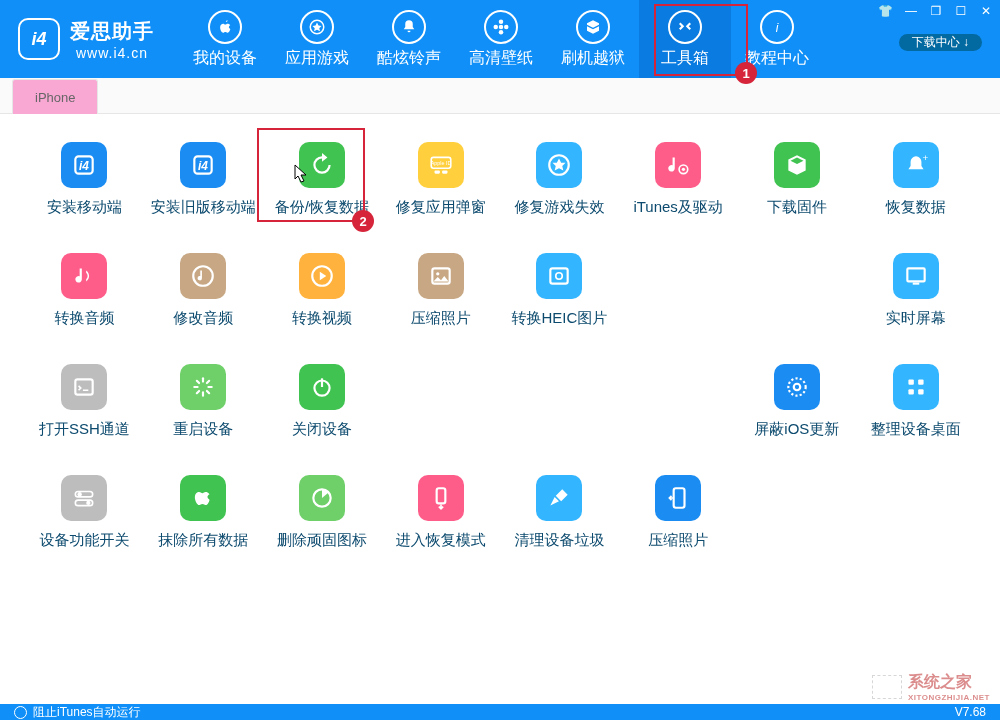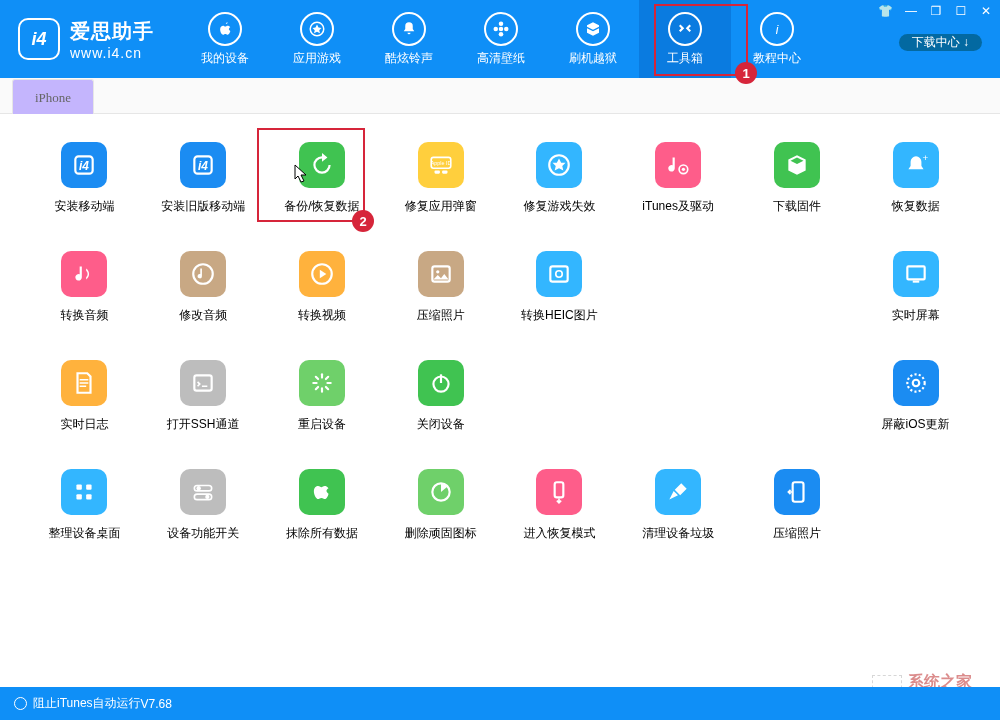--- a/index.html
+++ b/index.html
@@ -1,49 +1,49 @@
 <!DOCTYPE html>
 <html><head>
 <meta charset="utf-8">
 <style>
 * { margin: 0; padding: 0; box-sizing: border-box; font-family: "Microsoft YaHei", sans-serif; }
 body { width: 1000px; height: 720px; background: #fff; overflow: hidden; }
 
 .header { height: 78px; background: #0f8ff7; display: flex; align-items: center; position: relative; }
 .logo { display: flex; align-items: center; margin-left: 18px; }
 .logo-badge { width: 42px; height: 42px; border: 2.5px solid #fff; border-radius: 10px; display: flex; align-items: center; justify-content: center; color: #fff; font-weight: bold; font-size: 18px; font-style: italic; }
-.logo-text { margin-left: 10px; color: #fff; }
+.logo-text { margin-left: 10px; color: #fff; text-align: center; }
 .logo-text .line1 { font-size: 20px; font-weight: bold; letter-spacing: 1px; }
 .logo-text .line2 { font-size: 14px; letter-spacing: 1px; }
 
 .nav { display: flex; margin-left: 25px; height: 100%; }
 .nav-item { width: 92px; display: flex; flex-direction: column; align-items: center; justify-content: center; color: #fff; cursor: pointer; position: relative; }
 .nav-item.selected { background: #0a7be0; }
 .nav-icon { width: 34px; height: 34px; border: 2px solid #fff; border-radius: 50%; display: flex; align-items: center; justify-content: center; margin-bottom: 4px; }
 .nav-icon svg { width: 18px; height: 18px; fill: #fff; }
-.nav-label { font-size: 12px; }
+.nav-label { font-size: 16px; }
 
 .win-controls { position: absolute; top: 4px; right: 6px; display: flex; gap: 9px; color: #fff; font-size: 12px; }
 .win-ctrl { cursor: pointer; width: 16px; text-align: center; }
 
 .dlcenter { position: absolute; right: 18px; top: 34px; background: #0369a1; color: #fff; font-size: 12px; padding: 0 13px; border-radius: 13px; cursor: pointer; }
 
 .highlight-box { position: absolute; border: 2.5px solid #d6253a; pointer-events: none; }
 .callout { position: absolute; width: 22px; height: 22px; background: #d6253a; border-radius: 50%; color: #fff; font-size: 13px; font-weight: bold; display: flex; align-items: center; justify-content: center; pointer-events: none; }
 
 .tabs { height: 36px; border-bottom: 1px solid #e6e6e6; display: flex; padding-left: 12px; background: #fafafa; }
-.tab { padding: 0 22px; line-height: 36px; font-size: 13px; color: #666; border: 1px solid transparent; border-bottom: none; background: #c4b5fd; border-color: #e6e6e6; border-top-left-radius: 3px; border-top-right-radius: 3px; position: relative; top: 1px; cursor: pointer; font-family: Liberation Serif, serif; }
+.tab { padding: 0 22px; line-height: 36px; font-size: 13px; color: #666; border: 1px solid transparent; border-bottom: none; background: #f9a8d4; border-color: #e6e6e6; border-top-left-radius: 3px; border-top-right-radius: 3px; position: relative; top: 1px; cursor: pointer; }
 
 .grid { padding: 28px 30px; display: grid; grid-template-columns: repeat(8, 1fr); row-gap: 36px; column-gap: 10px; }
 .tool { display: flex; flex-direction: column; align-items: center; cursor: pointer; position: relative; }
 .tool-icon { width: 46px; height: 46px; border-radius: 10px; display: flex; align-items: center; justify-content: center; margin-bottom: 10px; }
 .tool-icon svg { width: 26px; height: 26px; fill: #fff; }
-.tool-label { font-size: 12px; color: #000000; white-space: nowrap; }
-
-.footer { position: absolute; bottom: 0; left: 0; right: 0; height: 33px; background: #0f8ff7; color: #fff; font-size: 12px; display: flex; align-items: center; padding: 0 14px; }
+.tool-label { font-size: 15px; color: #0c4a6e; white-space: nowrap; }
+
+.footer { position: absolute; bottom: 0; left: 0; right: 0; height: 16px; background: #0f8ff7; color: #fff; font-size: 12px; display: flex; align-items: center; padding: 0 14px; justify-content: space-between; }
 .footer-left { display: flex; align-items: center; gap: 6px; }
 .radio-ring { width: 13px; height: 13px; border: 1.5px solid #fff; border-radius: 50%; display:inline-block; }
 
 .watermark { position: absolute; right: 10px; bottom: 18px; color: #b91c1c; font-size: 16px; font-weight: bold; opacity: .5; display:flex; align-items:center; gap:6px;}
 .watermark .wmicon { width:30px; height:24px; border:1.5px dashed #b0b0b0; display:inline-block; }
 .cursor-ptr { position: absolute; pointer-events: none; }
 </style>
 </head>
 <body>
 
@@ -266,29 +266,20 @@
     <div></div>
 
   <div class="tool">
     <div class="tool-icon" style="background:#33b6ff">
         <svg viewBox="0 0 24 24">
           <rect x="4" y="5" width="16" height="12" rx="1" fill="none" stroke="#fff" stroke-width="2"></rect>
           <rect x="9" y="18" width="6" height="2"></rect>
         </svg>
       </div>
     <span class="tool-label">实时屏幕</span>
-  </div>
-  <div class="tool">
-    <div class="tool-icon" style="background:#ffb23d">
-        <svg viewBox="0 0 24 24">
-          <path d="M6 3h9l3 3v15H6V3z" fill="none" stroke="#fff" stroke-width="2"></path>
-          <path d="M8 9h8M8 12h8M8 15h6" stroke="#fff" stroke-width="1.5"></path>
-        </svg>
-      </div>
-    <span class="tool-label">实时日志</span>
   </div>
   <div class="tool">
     <div class="tool-icon" style="background:#bdbdbd">
         <svg viewBox="0 0 24 24">
           <rect x="4" y="5" width="16" height="14" rx="2" fill="none" stroke="#fff" stroke-width="2"></rect>
           <path d="M7 11l2 2-2 2M11 15h5" stroke="#fff" stroke-width="1.5" fill="none"></path>
         </svg>
       </div>
     <span class="tool-label">打开SSH通道</span>
   </div>

